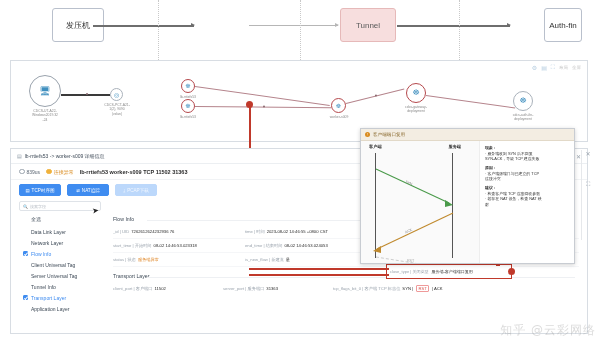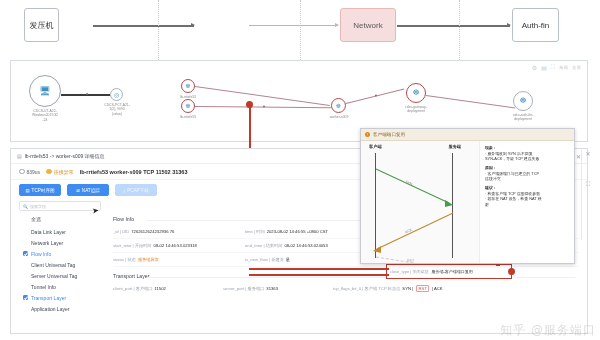--- a/index.html
+++ b/index.html
@@ -13,24 +13,24 @@
   .root{position:absolute;inset:0;}
 
   
   .topflow{position:absolute;left:0;top:0;width:600px;height:58px;background:#fff;}
   .tnode{
     position:absolute;top:8px;height:34px;
     border:1px solid #b9c0cc;border-radius:3px;background:#fff;
     display:flex;align-items:center;justify-content:center;
     font-size:8px;color:#333;box-sizing:border-box;
   }
-  .tnode.n1{left:24px;width:35px;}
+  .tnode.n1{left:52px;width:52px;}
   .tnode.n2{left:196px;width:52px;background:#cf4a47;border-color:#b53b38;color:#fff;font-weight:bold;}
   .tnode.n3{left:340px;width:56px;background:#f7dede;border-color:#e6b9b9;color:#5a5a5a;}
-  .tnode.n4{left:512px;width:47px;}
+  .tnode.n4{left:544px;width:38px;}
   .tarrow{position:absolute;top:25px;height:1.6px;background:#6e6e6e;}
   .tarrow.grey{background:#b6b6b6;height:1.2px;}
   .tarrow::after{
     content:"";position:absolute;right:-1px;top:-2px;
     border-left:4px solid #6e6e6e;border-top:2.6px solid transparent;border-bottom:2.6px solid transparent;
   }
   .tarrow.grey::after{border-left-color:#b6b6b6;}
   .a1{left:93px;width:101px;}
   .a2{left:249px;width:89px;}
   .a3{left:397px;width:113px;}
@@ -160,21 +160,21 @@
 
 <div class="root">
 
   <div class="topflow">
     <div class="tnode n1">
         <span>发压机</span>
       </div>
     <div class="tarrow a1"></div>
     <div class="tarrow grey a2"></div>
     <div class="tnode n3">
-        <span>Network</span>
+        <span>Tunnel</span>
       </div>
     <div class="tarrow a3"></div>
     <div class="tnode n4">
         <span>Auth-fin</span>
       </div>
   </div>
 
   <div class="vlane" style="left:158px;height:142px;"></div>
   <div class="vlane" style="left:300px;height:142px;"></div>
   <div class="vlane" style="left:459px;height:142px;"></div>
@@ -444,15 +444,15 @@
         <span class="li">射</span>
       </div>
     </div>
   </div>
 
   <div class="pop-side" style="right:6px;top:150px;height:90px;">
     <div class="x">✕</div>
     <div class="g">⛶</div>
   </div>
 
-  <div class="wm">知乎 @服务端口</div>
+  <div class="wm">知乎 @云彩网络</div>
 
 </div>
 
 </body></html>

